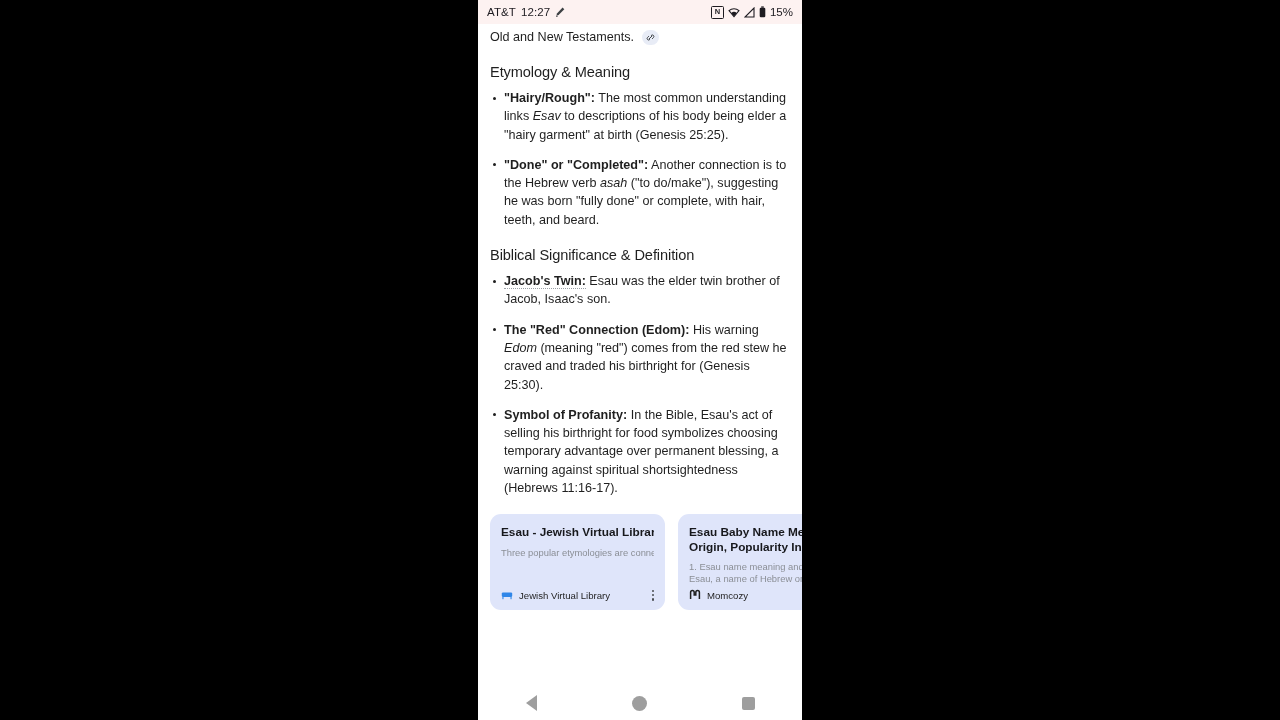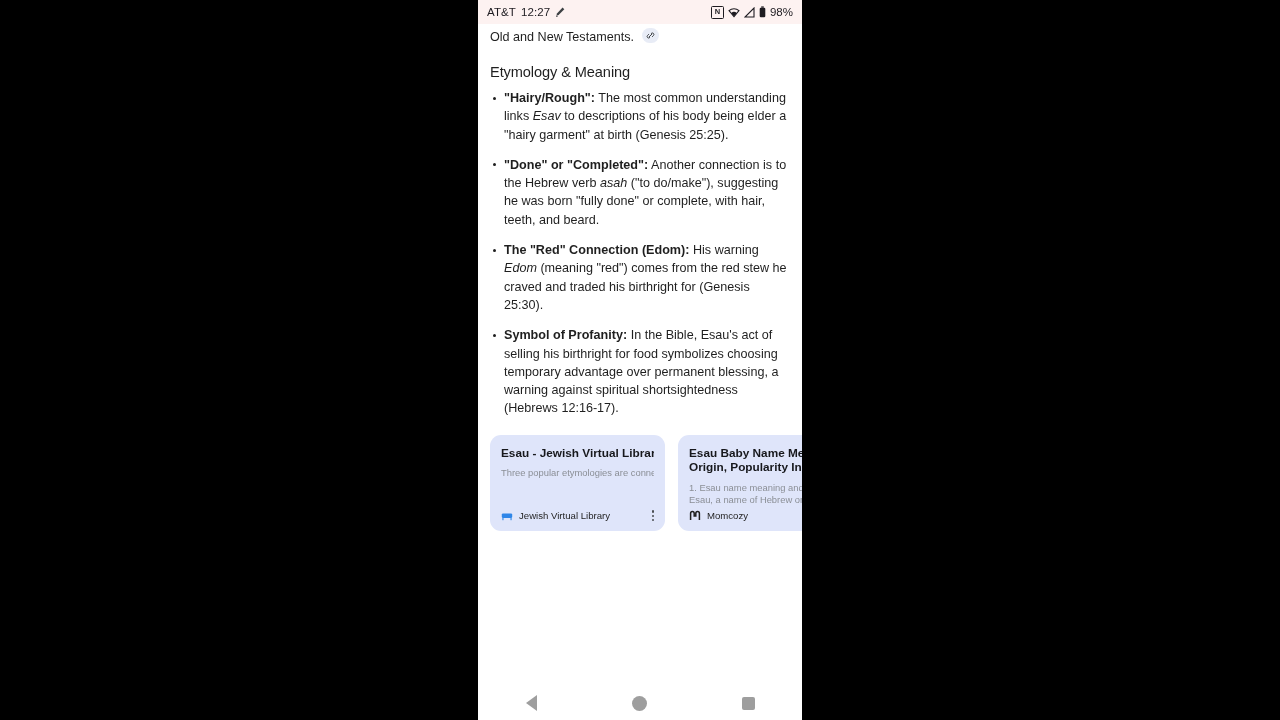--- a/index.html
+++ b/index.html
@@ -30,21 +30,21 @@
     width:11px;height:11px;border:1.1px solid #1d1b20;border-radius:1.5px;
     font-size:7.5px;font-weight:bold;line-height:1;
   }
 
   
   .content{
     padding:0 12px;box-sizing:border-box;color:#1f1f1f;
     font-size:12.6px;line-height:18px;
   }
   .topline{
-    padding-top:4px;display:flex;align-items:flex-start;gap:5px;
+    padding-top:4px;display:flex;align-items:center;gap:5px;
     font-size:12.6px;line-height:18px;color:#1f1f1f;
   }
   h2.sec{
     font-size:14.6px;font-weight:normal;color:#1f1f1f;
     margin:17px 0 8px 0;letter-spacing:-.1px;
   }
   ul.bullets{margin:0;padding:0;list-style:none;}
   ul.bullets > li{
     position:relative;padding-left:14px;margin-bottom:12px;
     font-size:12.6px;line-height:18.3px;color:#1f1f1f;
@@ -143,21 +143,21 @@
           <svg width="11" height="11" viewBox="0 0 11 11">
               <path d="M10 1 L10 10 L1 10 Z" fill="none" stroke="#1d1b20" stroke-width="1.1"></path>
             </svg>
         </span>
         <span class="ic">
           <svg width="7" height="12" viewBox="0 0 7 12">
               <rect x="2.2" y="0.4" width="2.6" height="1.3" fill="#1d1b20"></rect>
               <rect x="0.7" y="1.7" width="5.6" height="9.6" rx="1.2" fill="#1d1b20"></rect>
             </svg>
         </span>
-        <span>98%</span>
+        <span>15%</span>
       </div>
     </div>
 
     <div class="content">
 
       <div class="topline">
         <span>Old and New Testaments.</span>
         <span class="chip">
           <svg width="9" height="9" viewBox="0 0 10 10">
               <path d="M3.6 6.4 L6.4 3.6" stroke="#3c4043" stroke-width="1.1" stroke-linecap="round"></path>
@@ -170,26 +170,30 @@
       <h2 class="sec">Etymology &amp; Meaning</h2>
       <ul class="bullets">
         <li>
           <b>"Hairy/Rough":</b><span> The most common understanding links </span><i>Esav</i><span> to descriptions of his body being elder a "hairy garment" at birth (Genesis 25:25).</span>
         </li>
         <li>
           <b>"Done" or "Completed":</b><span> Another connection is to the Hebrew verb </span><i>asah</i><span> ("to do/make"), suggesting he was born "fully done" or complete, with hair, teeth, and beard.</span>
         </li>
       </ul>
 
+      <h2 class="sec">Biblical Significance &amp; Definition</h2>
       <ul class="bullets">
         <li>
+          <b class="spell">Jacob's Twin:</b><span> Esau was the elder twin brother of Jacob, Isaac's son.</span>
+        </li>
+        <li>
           <b>The "Red" Connection (Edom):</b><span> His warning </span><i>Edom</i><span> (meaning "red") comes from the red stew he craved and traded his birthright for (Genesis 25:30).</span>
         </li>
         <li>
-          <b>Symbol of Profanity:</b><span> In the Bible, Esau's act of selling his birthright for food symbolizes choosing temporary advantage over permanent blessing, a warning against spiritual shortsightedness (Hebrews 12:16-17).</span>
+          <b>Symbol of Profanity:</b><span> In the Bible, Esau's act of selling his birthright for food symbolizes choosing temporary advantage over permanent blessing, a warning against spiritual shortsightedness (Hebrews 11:16-17).</span>
         </li>
       </ul>
     </div>
 
     <div class="cards">
       <div class="card c1">
         <div class="card-title">Esau - Jewish Virtual Library</div>
         <div class="card-snippet">Three popular etymologies are connected with Esau. In the...</div>
         <div class="card-foot">
           <span class="fav">

